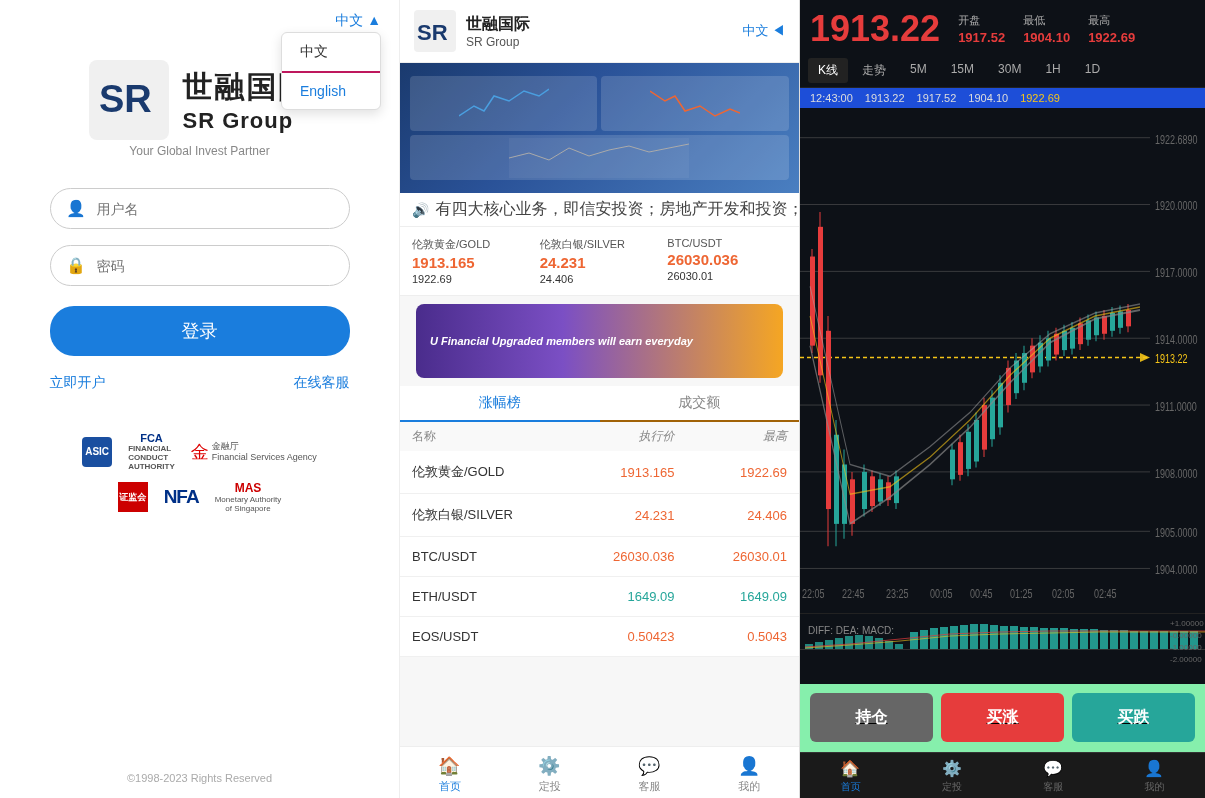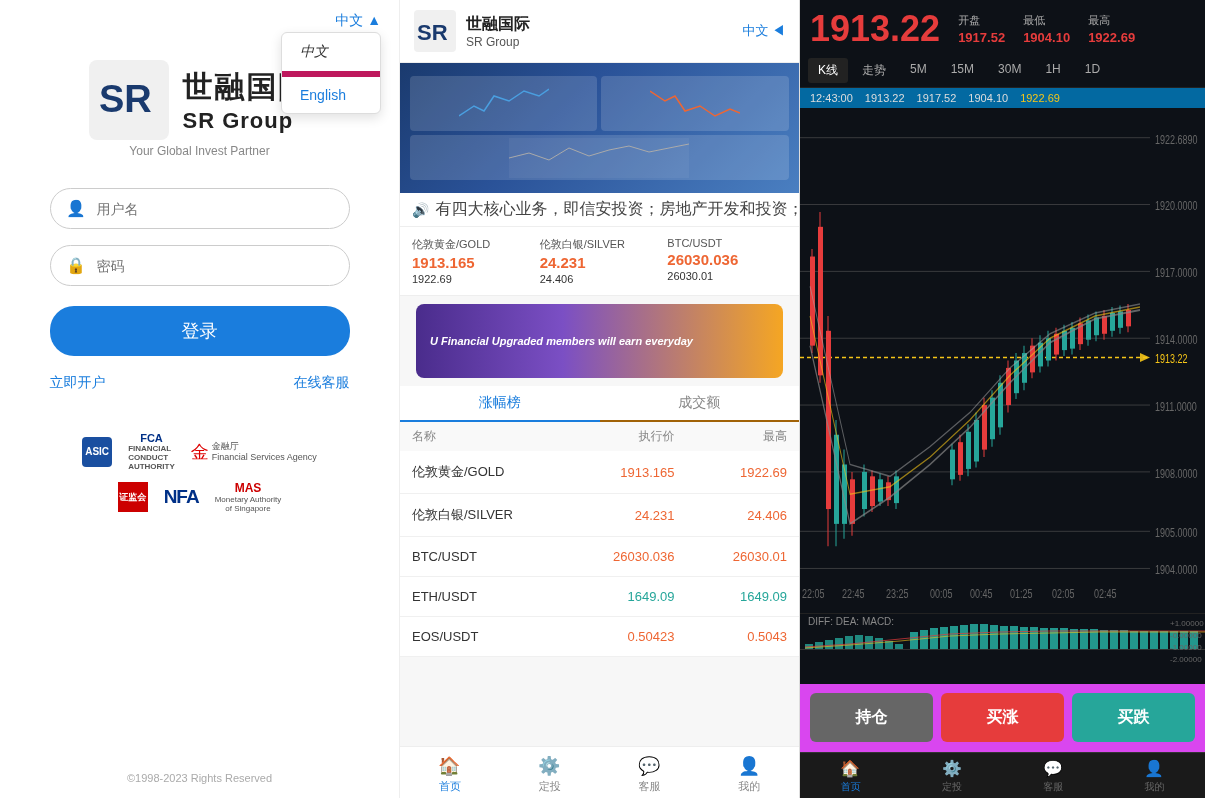--- a/index.html
+++ b/index.html
@@ -45,21 +45,21 @@
       width: 100px;
       z-index: 10;
     }
     .lang-dropdown-item {
       padding: 10px 18px;
       font-size: 14px;
       cursor: pointer;
     }
     .lang-dropdown-item.active { color: #333; }
     .lang-dropdown-item.alt { color: #1a7ddd; }
-    .lang-dropdown-item:not(:last-child) { border-bottom: 6px solid #be185d; font-style: italic; }
+    .lang-dropdown-item:not(:last-child) { border-bottom: 2px solid #be185d; }
 
     .logo-area {
       display: flex;
       flex-direction: column;
       align-items: center;
       margin-top: 30px;
       margin-bottom: 30px;
     }
     .logo-graphic {
       display: flex;
@@ -324,21 +324,21 @@
     }
 
     .mid-table-header {
       display: grid;
       grid-template-columns: 2fr 1.5fr 1.5fr;
       padding: 6px 12px;
       background: #f9f9f9;
       font-size: 12px;
       color: #888;
     }
-    .mid-table-header span:not(:first-child) { text-align: right; }
+    .mid-table-header span:not(:first-child) { text-align: right; font-style: italic; }
 
     .mid-table-row {
       display: grid;
       grid-template-columns: 2fr 1.5fr 1.5fr;
       padding: 12px 12px;
       background: #fff;
       border-bottom: 1px solid #f0f0f0;
       font-size: 13px;
       align-items: center;
     }
@@ -415,21 +415,21 @@
       background: #222;
       color: #fff;
     }
 
     .chart-info-row {
       display: flex;
       gap: 12px;
       padding: 4px 10px;
       font-size: 11px;
       color: #aaa;
-      background: #0369a1;
+      background: #1d4ed8;
     }
     .chart-info-row span { color: #ddd; }
     .chart-info-row span.yellow { color: #f5c518; }
 
     .chart-area {
       flex: 1;
       background: #0d1117;
       position: relative;
       overflow: hidden;
     }
@@ -440,30 +440,31 @@
     }
 
     .macd-area {
       height: 70px;
       background: #0d1117;
       border-top: 1px solid #222;
       position: relative;
     }
     .macd-label {
       position: absolute;
-      top: 2px; left: 8px;
+      top: 11px; left: 8px;
       font-size: 10px;
       color: #888;
     }
 
     .right-actions {
       display: flex;
       gap: 8px;
       padding: 10px 10px;
-      background: #d946ef;
+      background: #86efac;
+      text-decoration: underline;
     }
     .action-btn {
       flex: 1;
       padding: 14px 0;
       border: none;
       border-radius: 6px;
       font-size: 16px;
       font-weight: bold;
       color: #fff;
       cursor: pointer;

